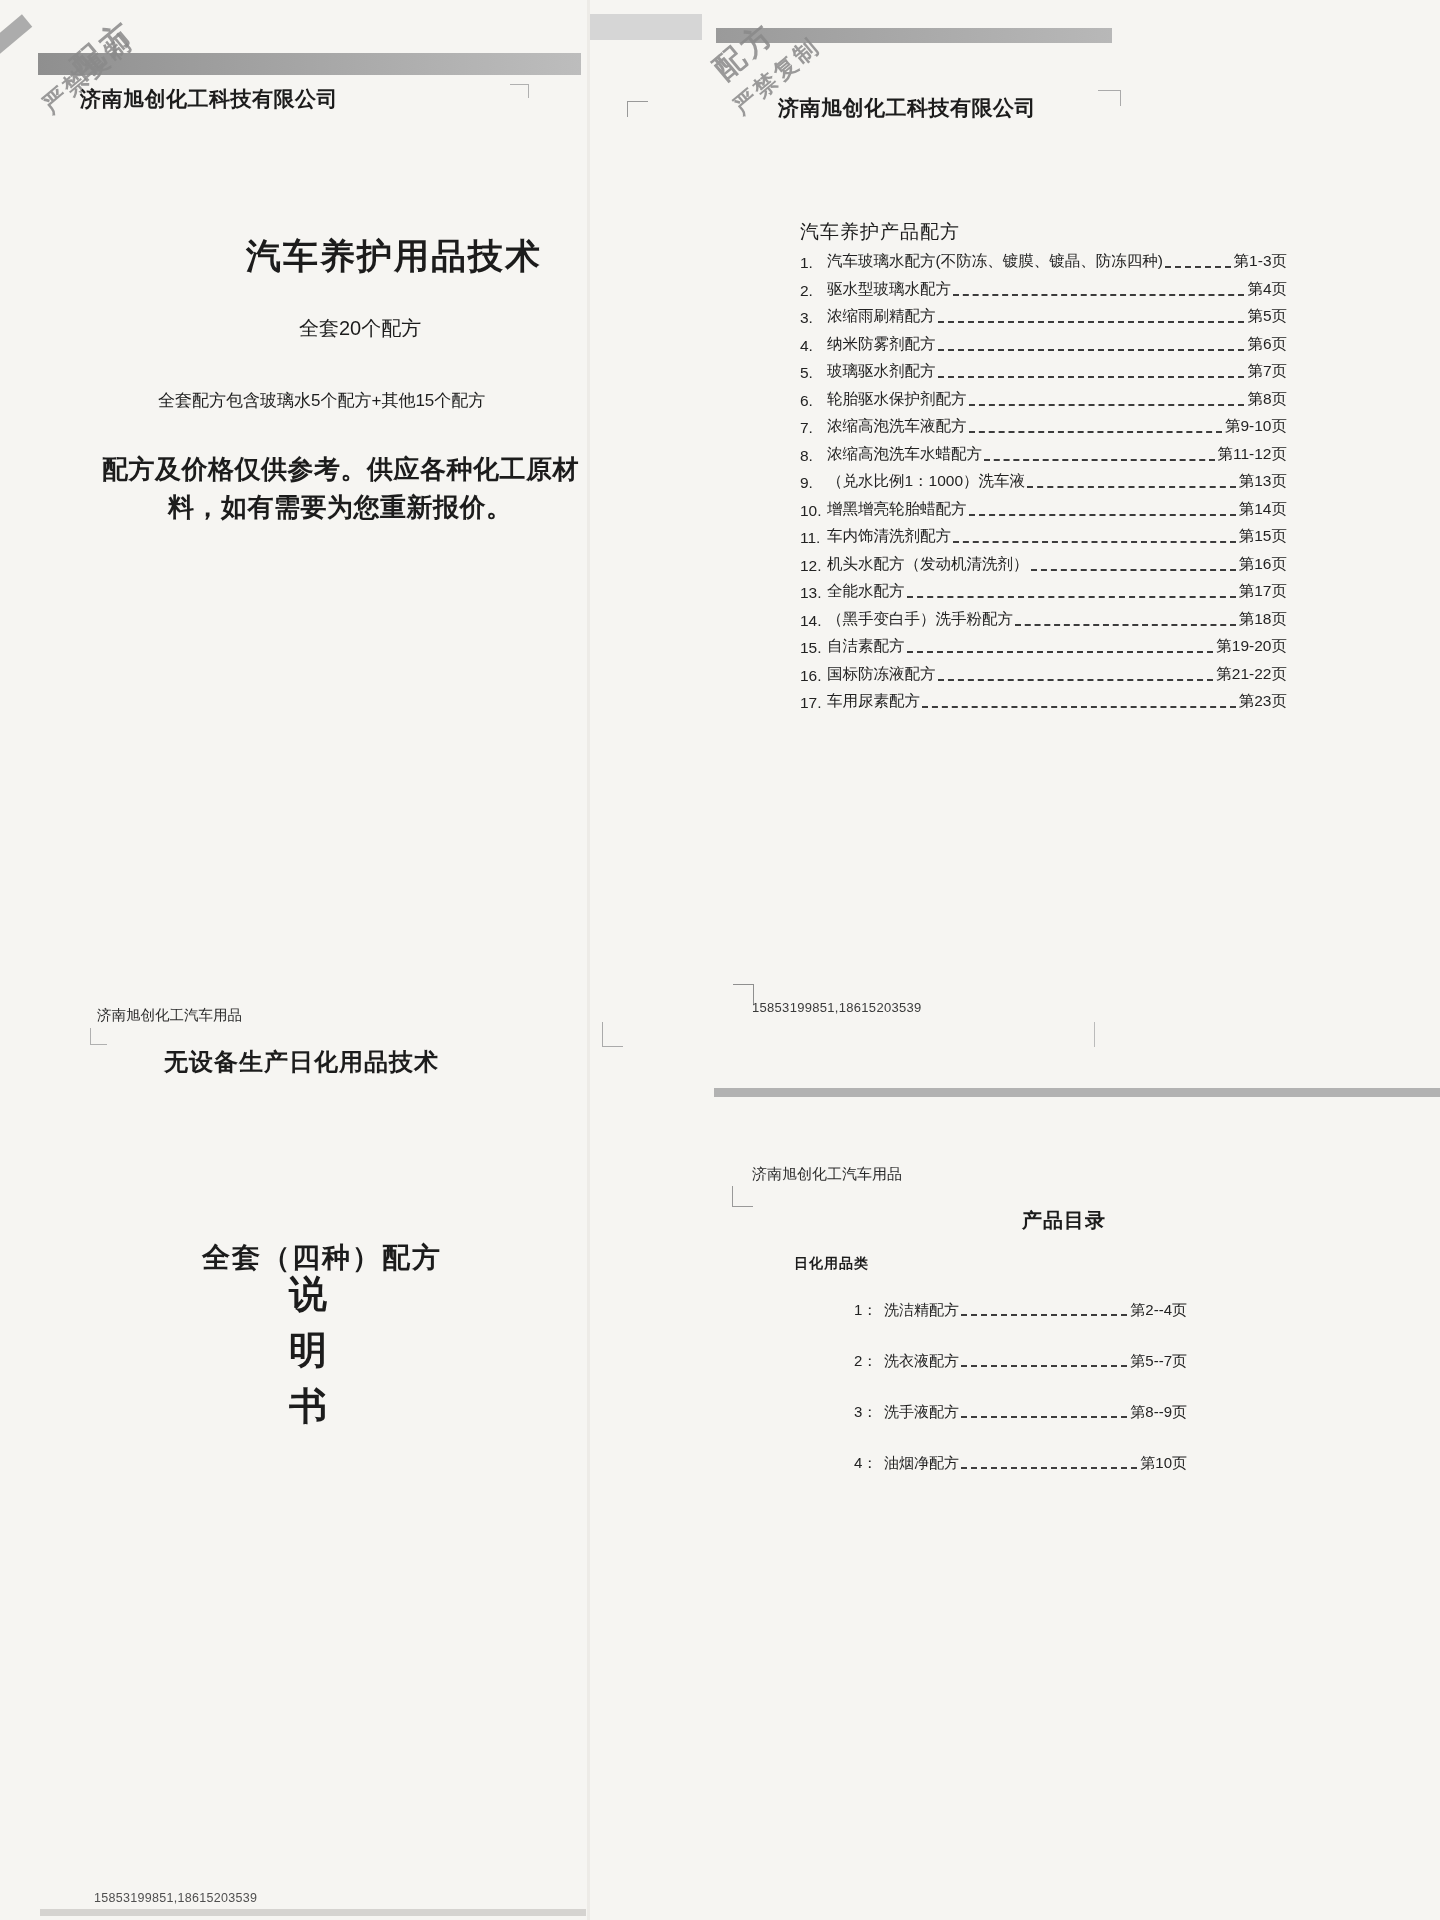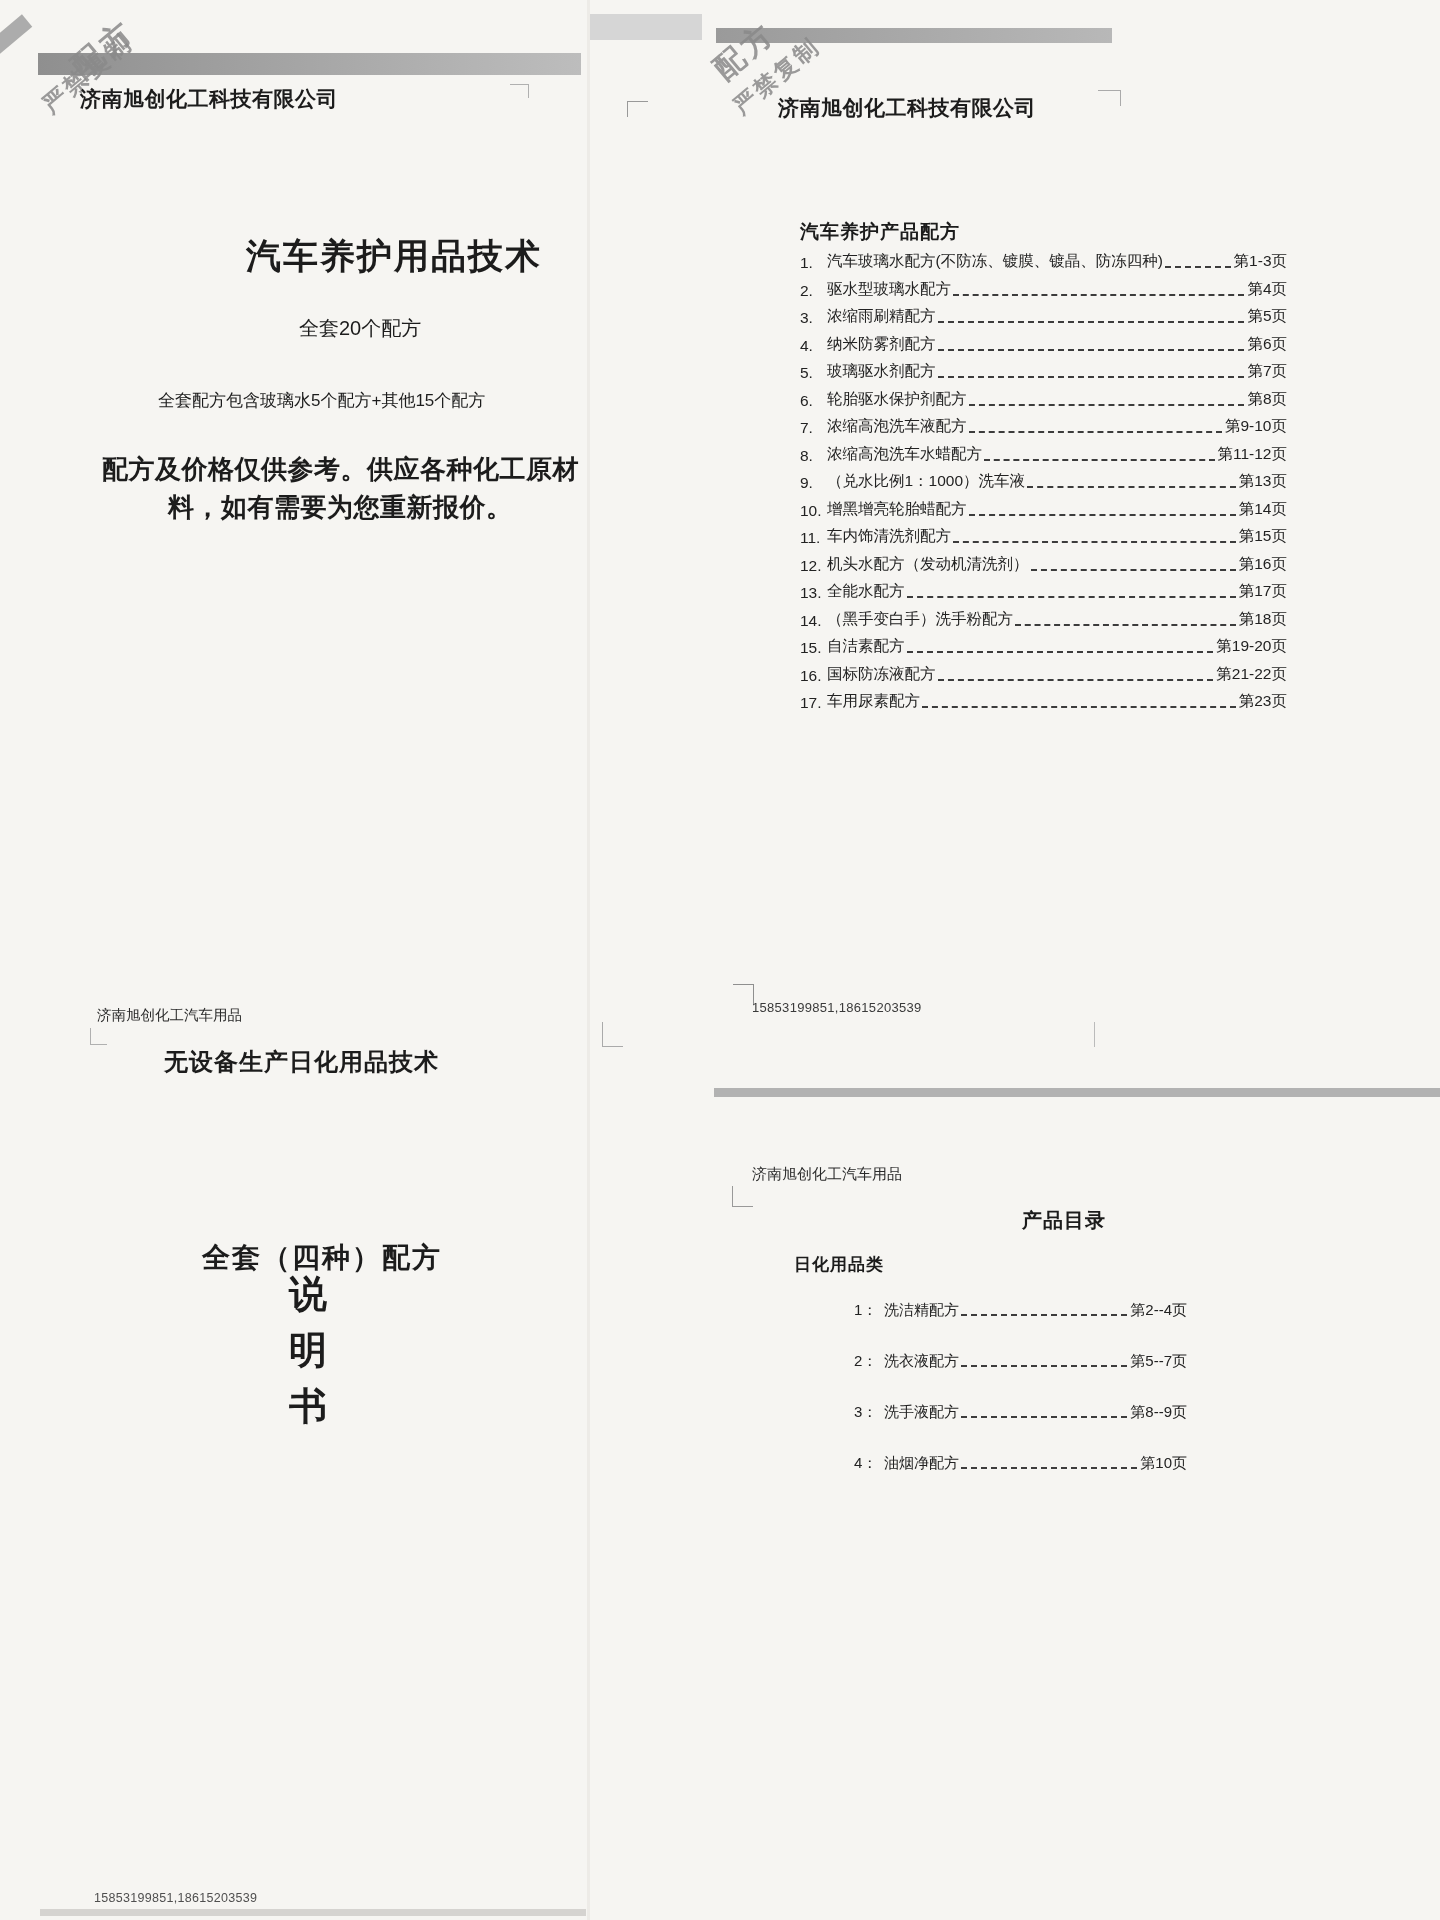--- a/index.html
+++ b/index.html
@@ -35,33 +35,33 @@
   .brk-d{left:732px;top:1186px;width:20px;height:20px;border-left:1.5px solid #999;border-bottom:1.5px solid #999}
   
   .hdr-a{left:80px;top:88px;font-size:21px;font-weight:700;letter-spacing:.5px}
   .title-a{left:246px;top:238px;font-size:35px;font-weight:700;letter-spacing:2px}
   .sub1-a{left:299px;top:318px;font-size:20px}
   .sub2-a{left:158px;top:392px;font-size:17px}
   .note1-a{left:102px;top:456px;font-size:26px;font-weight:700;letter-spacing:.5px}
   .note2-a{left:168px;top:494px;font-size:26px;font-weight:700;letter-spacing:.5px}
   
   .hdr-c{left:778px;top:97px;font-size:21px;font-weight:700;letter-spacing:.5px}
-  .sec-c{left:800px;top:222px;font-size:19px;font-weight:700;letter-spacing:1px}
+  .sec-c{left:800px;top:222px;font-size:19px;font-weight:400;letter-spacing:1px}
   .list-c{position:absolute;left:800px;top:250px;width:487px}
   .phone-c{left:752px;top:1001px;font-size:13px;color:#3a3a3a;letter-spacing:.3px}
   
   .hdr-b{left:97px;top:1008px;font-size:14.5px;color:#2a2a2a}
   .title-b{left:164px;top:1050px;font-size:24px;font-weight:700;letter-spacing:1px}
   .sub-b{left:202px;top:1244px;font-size:28px;font-weight:700;letter-spacing:2px}
   .booklet{position:absolute;left:278px;top:1266px;width:60px;text-align:center;font-size:38px;font-weight:700;line-height:56px;white-space:normal}
   .phone-b{left:94px;top:1892px;font-size:12.5px;color:#4f4f4f;letter-spacing:.3px}
   
   .hdr-d{left:752px;top:1166px;font-size:15px;color:#2a2a2a}
   .title-d{left:1022px;top:1210px;font-size:20px;font-weight:700;letter-spacing:1px}
-  .cat-d{left:794px;top:1256px;font-size:17px;font-weight:700;letter-spacing:1px}
+  .cat-d{left:794px;top:1256px;font-size:14px;font-weight:700;letter-spacing:1px}
   .list-d{position:absolute;left:854px;top:1298px;width:333px}
   
   .trow{display:flex;align-items:flex-end;height:22px;margin-bottom:5.5px;font-size:15.5px;color:#222}
   .list-d .trow{font-size:15px;margin-bottom:29px}
   .tnum{min-width:27px}
   .list-d .tnum{min-width:30px}
   .tlabel{white-space:nowrap}
   .tleader{flex:1;min-width:8px;border-bottom:2px dashed #3c3c3c;margin:0 3px 4px 2px}
   .tpage{white-space:nowrap}
 </style>

